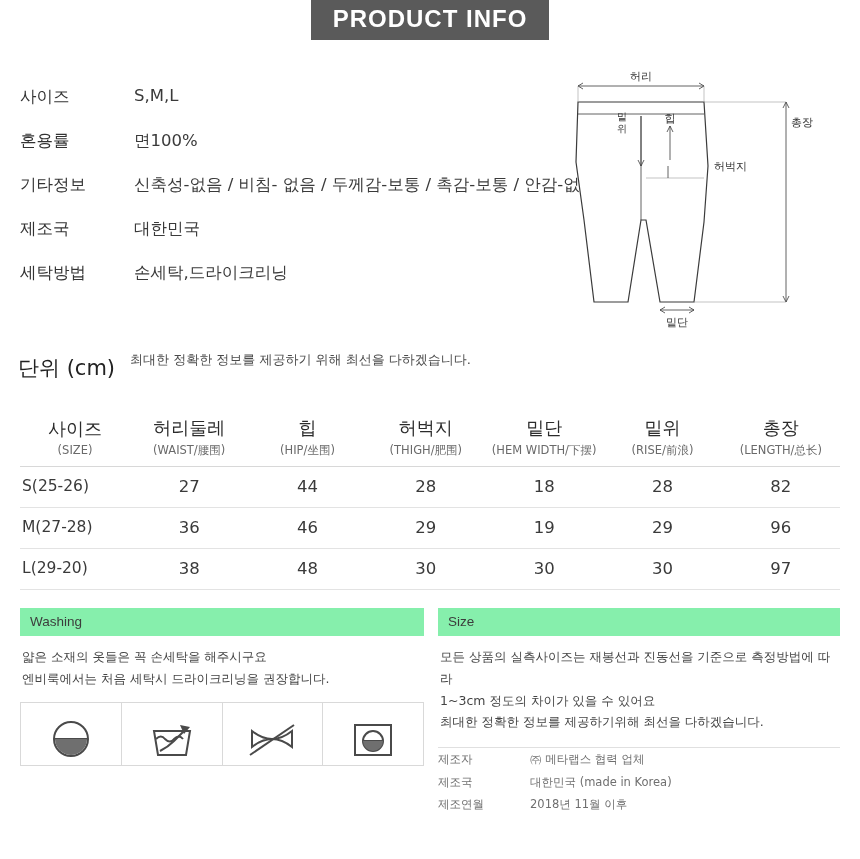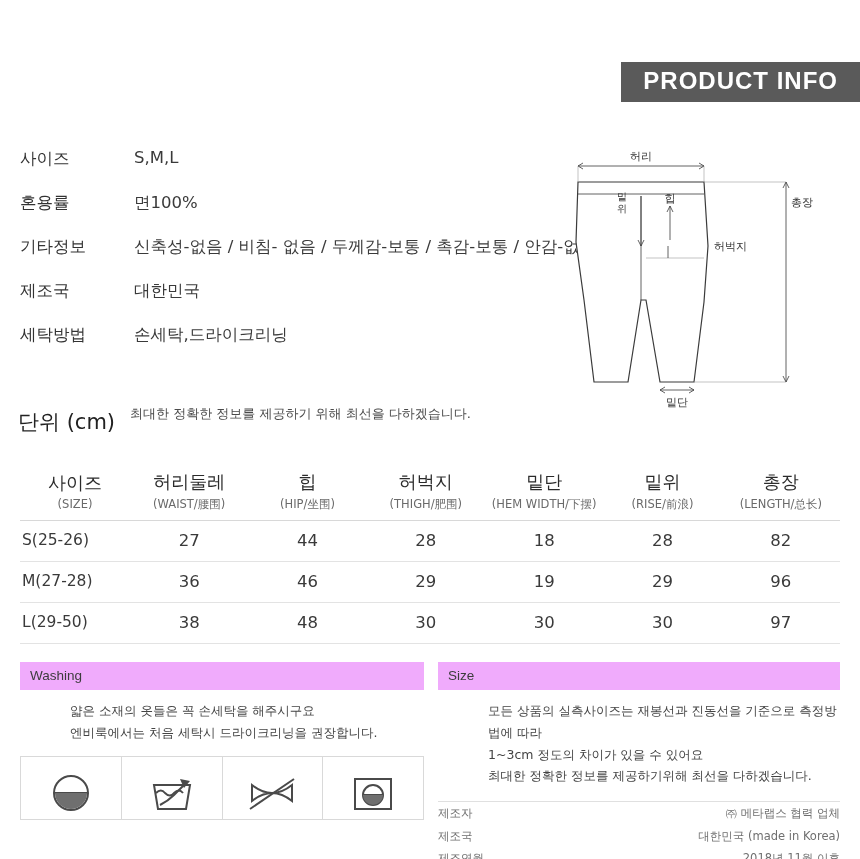--- a/index.html
+++ b/index.html
@@ -11,22 +11,21 @@
     width: 860px; height: 859px;
     font-family: "DejaVu Sans", "Liberation Sans", sans-serif;
     color: #333;
     position: relative;
     overflow: hidden;
   }
 
   
   .header {
     width: 100%;
-    padding-top: 62px;
-    text-align: right;
+    text-align: center;
   }
   .header-badge {
     display: inline-block;
     background: #5a5a5a;
     color: #ffffff;
     font-family: "Liberation Sans", sans-serif;
     font-size: 24px;
     font-weight: bold;
     letter-spacing: 1px;
     padding: 6px 22px 8px 22px;
@@ -57,30 +56,30 @@
     color: #333;
   }
   .info-table td.value {
     padding-left: 4px;
   }
 
   
   .diagram {
     position: absolute;
     right: 12px;
-    top: 18px;
+    top: 0px;
     width: 330px;
     height: 260px;
   }
   .diagram svg { display: block; }
 
   
   .unit-row {
     position: relative;
-    margin-top: 6px;
+    margin-top: 14px;
     padding-left: 20px;
     height: 56px;
   }
   .unit-title {
     position: absolute;
     left: 18px;
     top: 10px;
     font-size: 21px;
     color: #222;
     font-weight: normal;
@@ -137,32 +136,31 @@
 
   
   .bottom {
     display: flex;
     width: 820px;
     margin: 18px auto 0 auto;
     gap: 14px;
   }
   .panel { flex: 1 1 0; }
   .panel-head {
-    background: #f0abfc;
+    background: #86efac;
     padding: 6px 0 7px 10px;
     font-size: 13.5px;
     color: #3c3c3c;
     font-family: "Liberation Sans", sans-serif;
   }
   .panel-body {
     padding: 10px 2px 0 2px;
     font-size: 12.5px;
     line-height: 1.75;
     color: #444;
-    margin-left: 48px;
   }
 
   
   .wash-icons {
     display: flex;
     margin-top: 12px;
     border: 1px solid #d9d9d9;
     width: 404px;
   }
   .wash-icon {
@@ -187,21 +185,21 @@
     border-collapse: collapse;
     width: 100%;
   }
   .maker-table td {
     font-size: 11.5px;
     color: #6f6f6f;
     padding: 2px 0;
     line-height: 1.6;
   }
   .maker-table td.k { width: 92px; }
-  .maker-table td.v { color: #6f6f6f; text-align: right; }
+  .maker-table td.v { color: #6f6f6f; }
 </style>
 </head>
 <body>
 
 <div class="header">
   <span class="header-badge">PRODUCT INFO</span>
 </div>
 
 <div class="info-section">
 
@@ -346,21 +344,21 @@
     <tr>
       <td class="first">M(27-28)</td>
       <td>36</td>
       <td>46</td>
       <td>29</td>
       <td>19</td>
       <td>29</td>
       <td>96</td>
     </tr>
     <tr>
-      <td class="first">L(29-50)</td>
+      <td class="first">L(29-20)</td>
       <td>38</td>
       <td>48</td>
       <td>30</td>
       <td>30</td>
       <td>30</td>
       <td>97</td>
     </tr>
   </tbody>
 </table>
 

